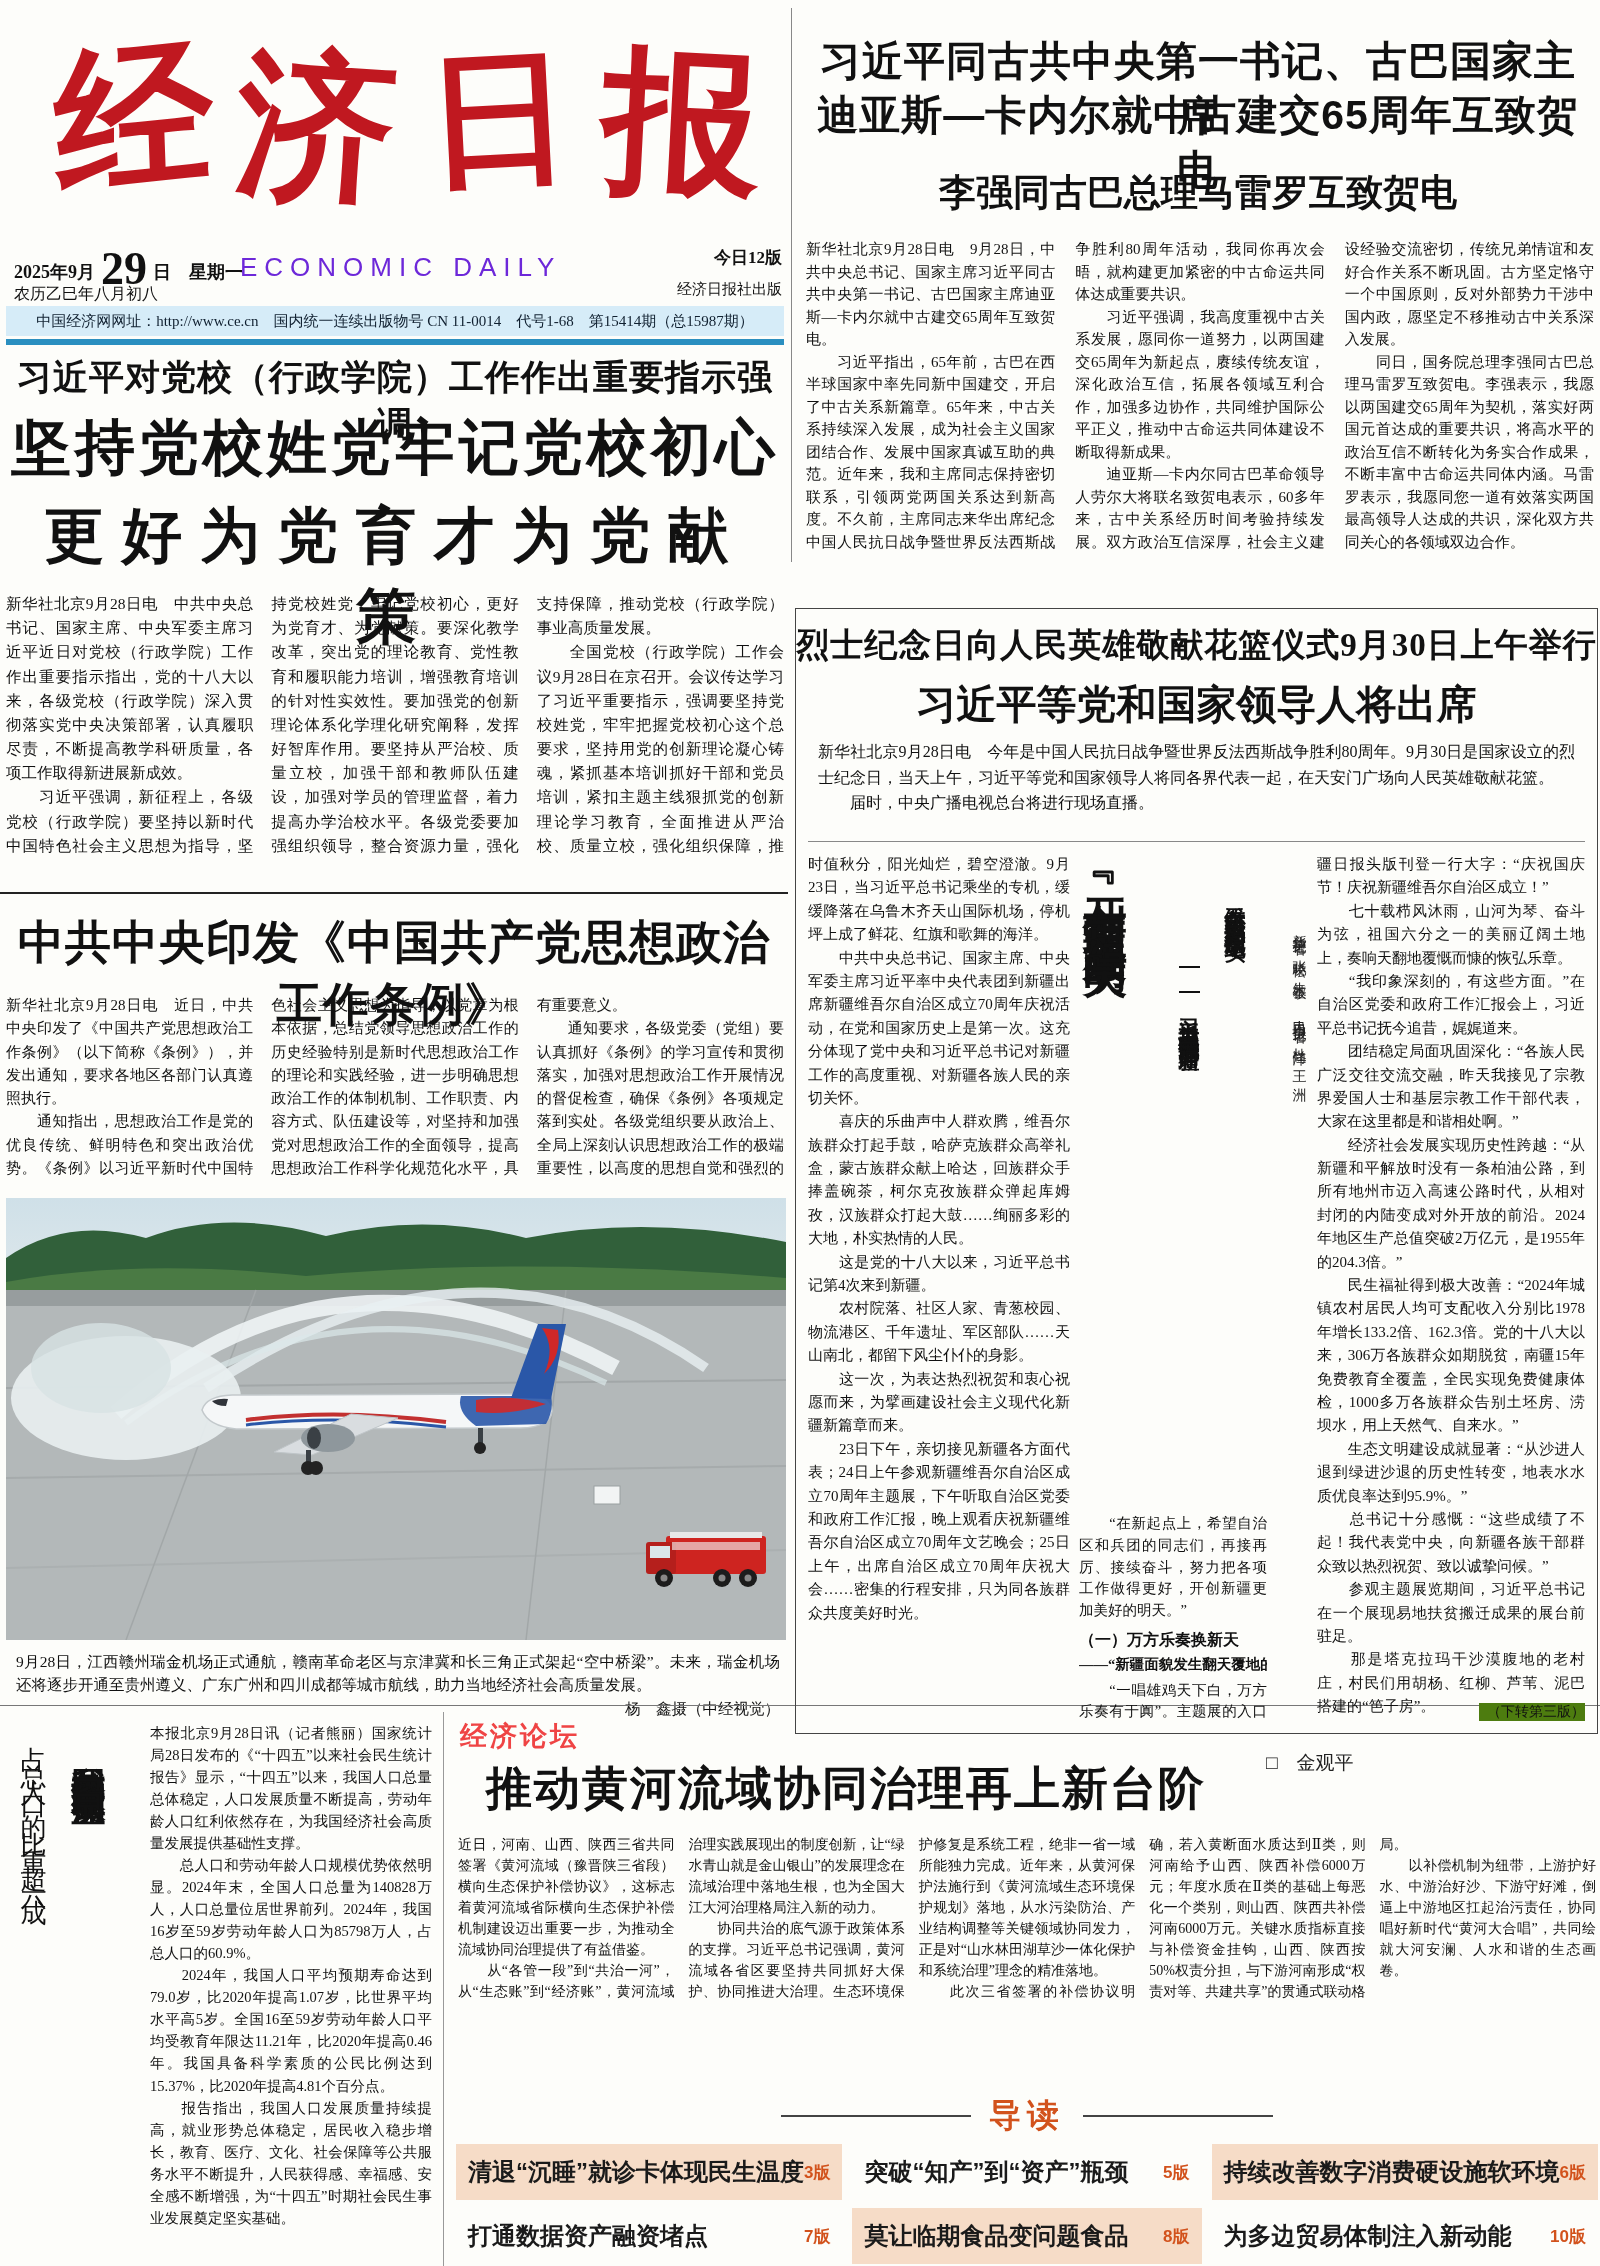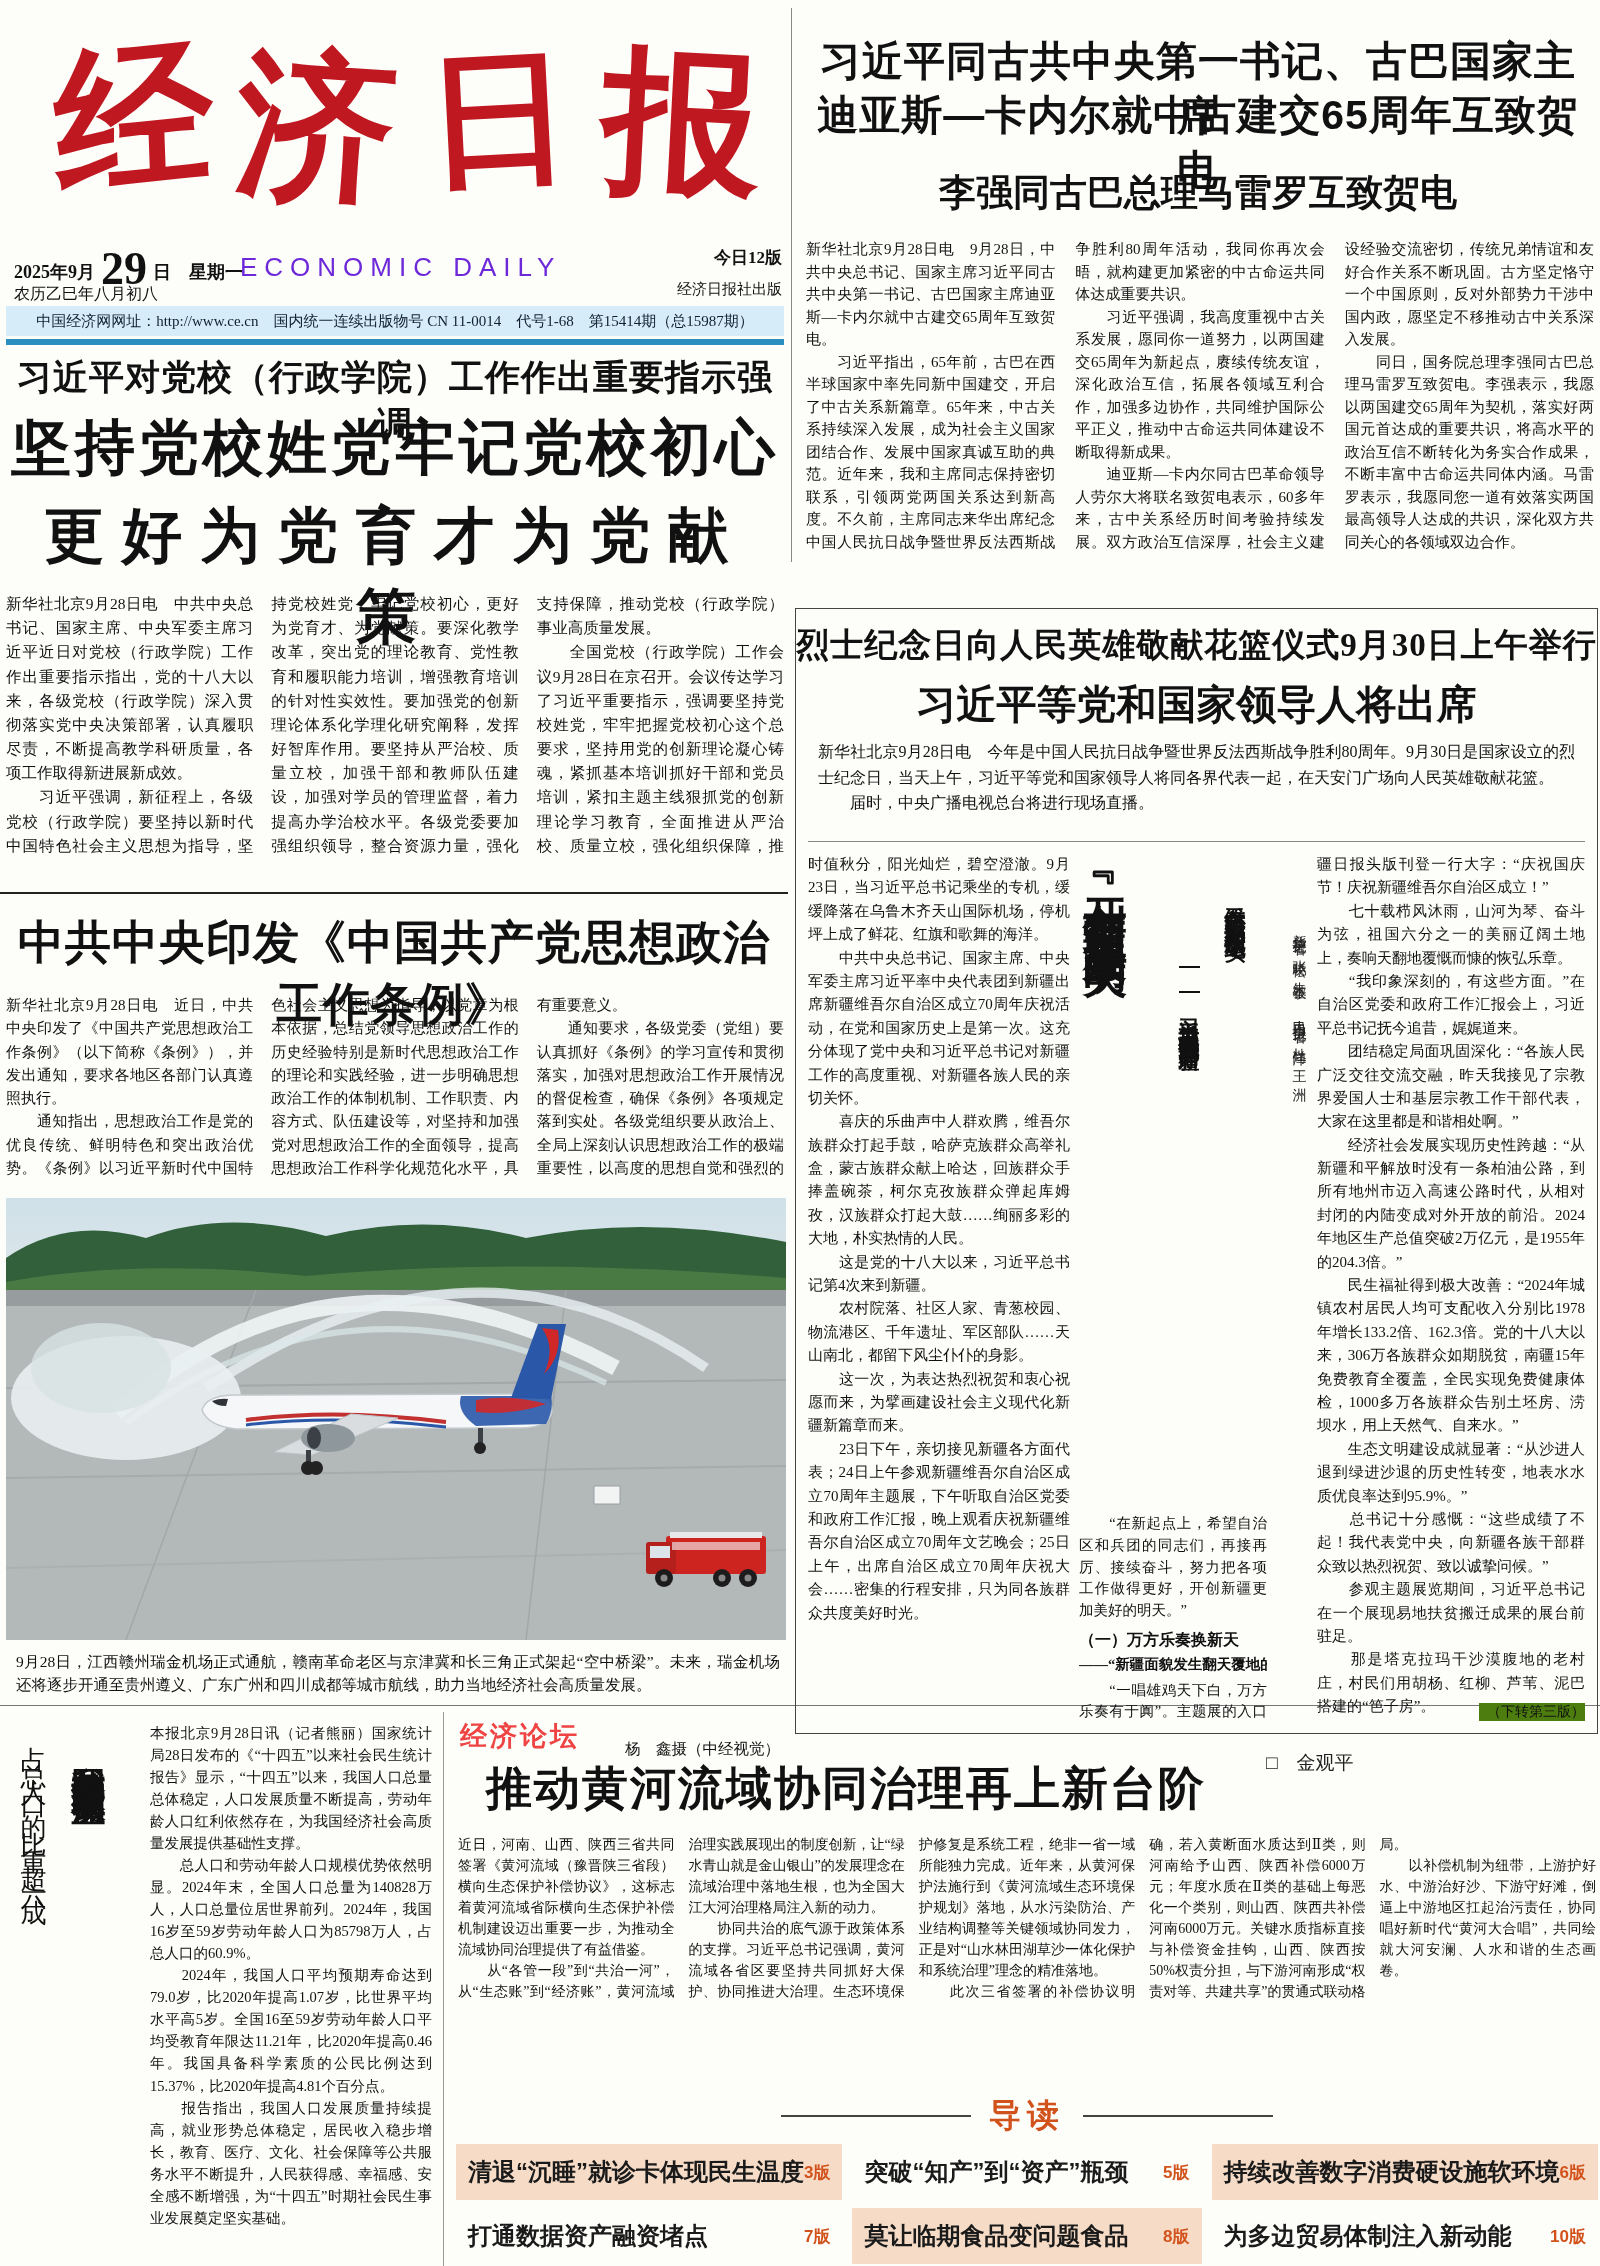--- a/index.html
+++ b/index.html
@@ -42,21 +42,21 @@
   .rule-a{left:0;top:892px;width:788px;height:2px;background:#222;}
 
   
   .tl-head{left:0;top:912px;width:788px;text-align:center;font-size:46px;font-weight:900;letter-spacing:1px;}
   .tl-body{left:6px;top:994px;width:778px;height:190px;column-count:3;column-gap:18px;
     font-size:15px;line-height:1.55;}
 
   
   .photo{left:6px;top:1198px;width:780px;height:442px;background:#b9bec0;}
   .caption{left:16px;top:1650px;width:764px;font-size:15.5px;line-height:1.5;text-align:justify;}
-  .credit{float:right;white-space:nowrap;margin-top:40px;}
+  .credit{float:right;white-space:nowrap;}
 
   .hr-full{left:0;top:1705px;width:1600px;height:1px;background:#777;}
   .vdiv-top{left:791px;top:8px;width:1px;height:554px;background:#888;}
   .vdiv-bottom{left:443px;top:1712px;width:1px;height:554px;background:#999;}
 
   
   .cuba-h1{left:800px;top:34px;width:796px;text-align:center;font-size:41px;font-weight:900;letter-spacing:1px;}
   .cuba-h2{left:800px;top:88px;width:796px;text-align:center;font-size:41px;font-weight:900;letter-spacing:1px;}
   .cuba-sub{left:800px;top:168px;width:796px;text-align:center;font-size:37px;font-weight:bold;}
   .cuba-body{left:806px;top:238px;width:788px;height:318px;column-count:3;column-gap:20px;

